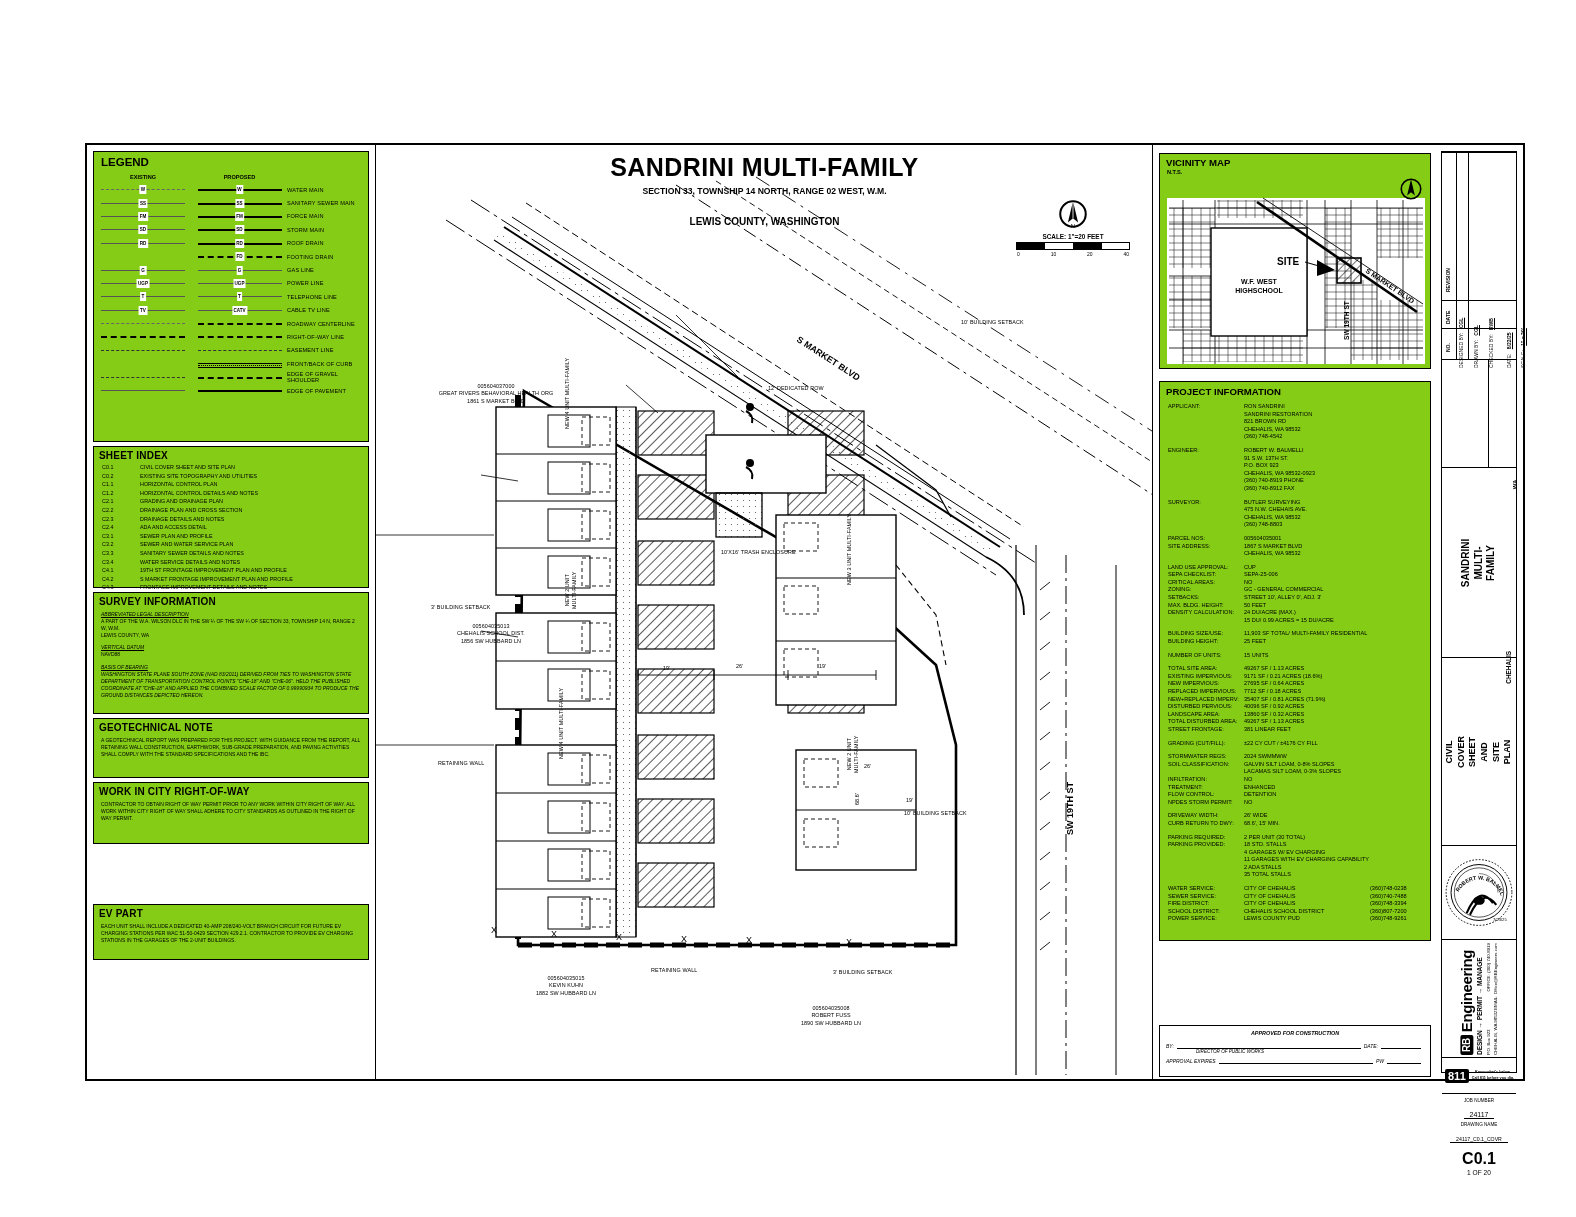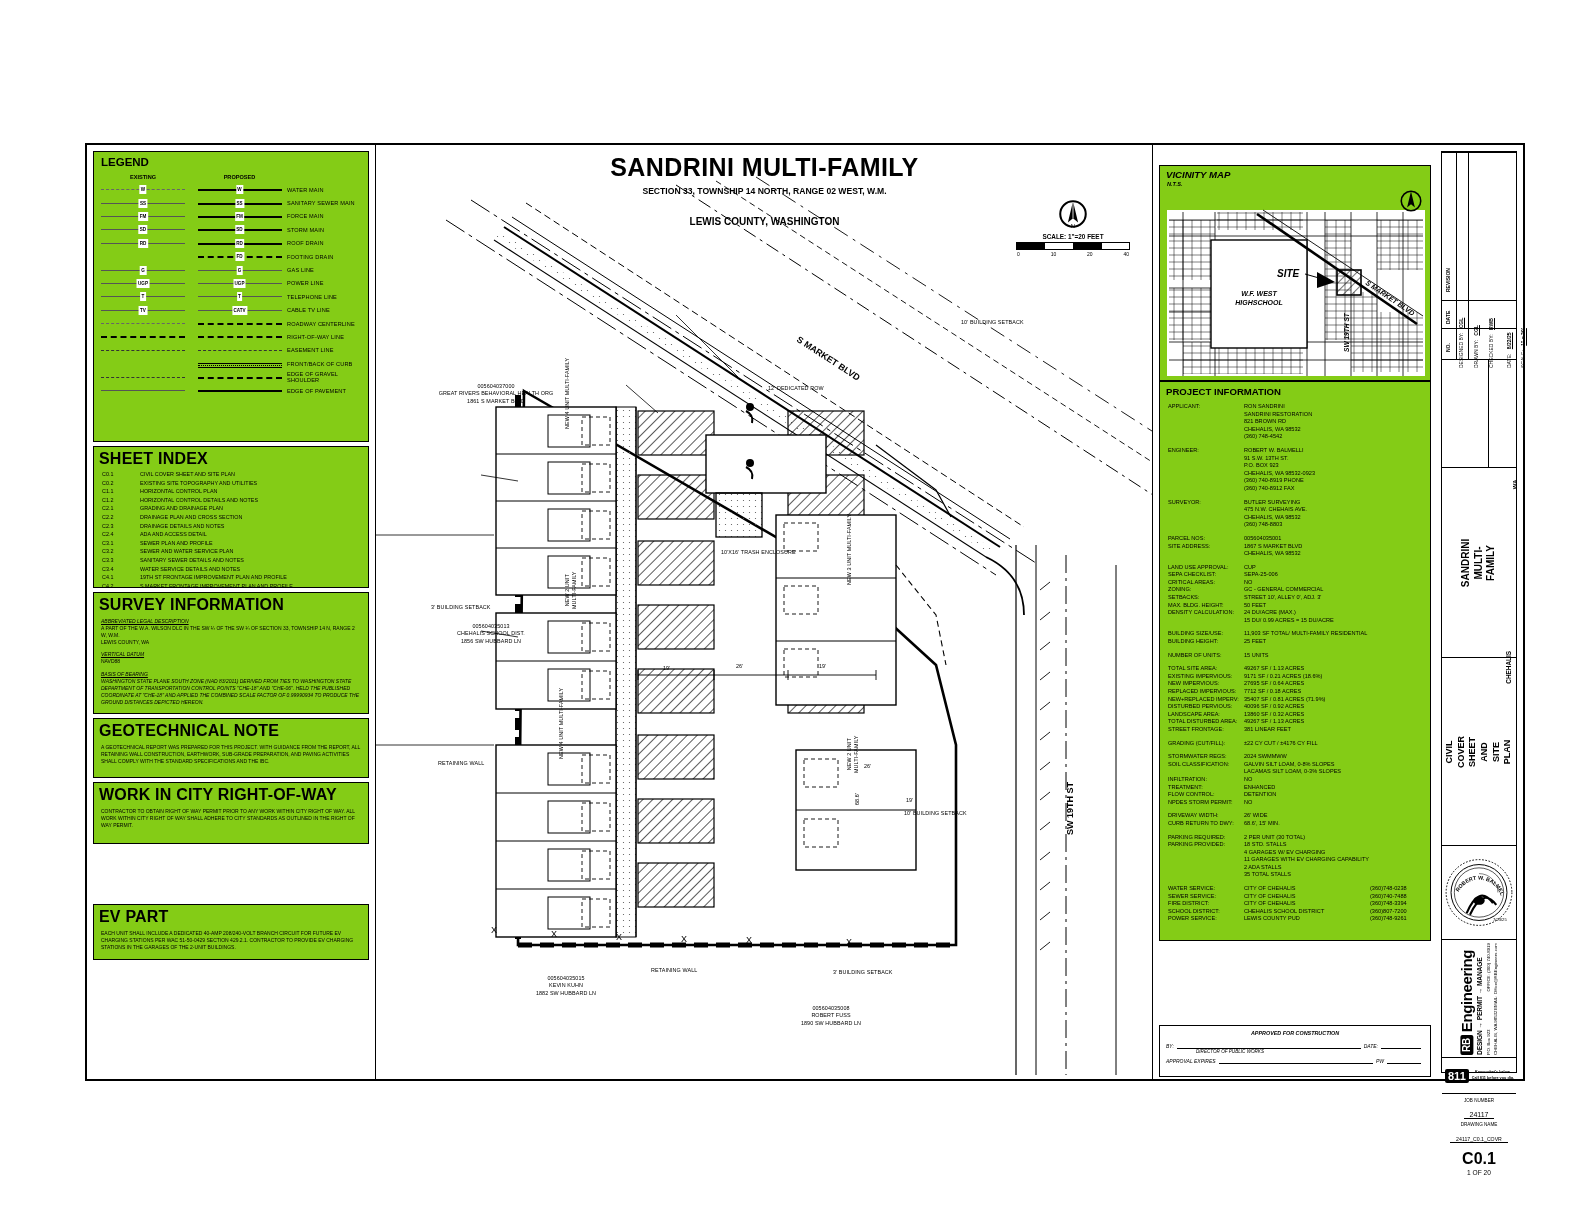--- a/index.html
+++ b/index.html
@@ -17,21 +17,21 @@
     position: absolute;
     left: 85px; top: 143px;
     width: 1440px; height: 938px;
     border: 2px solid #000;
     box-sizing: border-box;
     background: #fff;
   }
   
   .box { position: absolute; border: 1.5px solid #000; box-sizing: border-box; background:#84cc16; }
   .hdr {
-    font-weight: bold; font-size: 16px; letter-spacing: .2px;
+    font-weight: bold; font-size: 10px; letter-spacing: .2px;
     padding: 3px 5px 2px 5px;
   }
   .tiny2 { font-size: 5.0px; line-height: 1.42; }
   .ital { font-style: italic; }
   .ul { text-decoration: underline; }
 
   
   #left-col { position:absolute; left:0; top:0; width:288px; height:100%; }
 
   #legend-box { left:6px; top:6px; width:276px; height:291px; }
@@ -86,21 +86,21 @@
 
   .northrose { position:absolute; width:34px; height:34px; }
   .northrose svg { width:100%; height:100%; }
 
   
   .plbl { position:absolute; font-size:5.4px; line-height:1.35; letter-spacing:.1px; }
   .plbl.c { text-align:center; }
 
   
   #right-col { position:absolute; right:0; top:0; width:370px; height:100%; border-left:1.5px solid #000; }
-  #vicinity-box { left:6px; top:20px; width:272px; height:216px;font-style:italic; }
+  #vicinity-box { left:6px; top:8px; width:272px; height:216px; }
   .vic-title { font-weight:bold; font-size:9.6px; padding:3px 0 0 6px; }
   .vic-nts { font-size:5.6px; font-weight:bold; padding:1px 0 0 7px; }
   #vic-canvas { position:absolute; left:5px; top:26px; width:262px; height:186px; }
 
   #proj-box { left:6px; top:236px; width:272px; height:560px; }
   .pi-title { font-weight:bold; font-size:9.6px; padding:4px 0 6px 6px; }
   .pi-row { display:flex; font-size:5.6px; line-height:7.6px; padding-left:8px; }
   .pi-row .k { width:76px; flex:none; }
   .pi-row .v { flex:1; }
   .pi-row .ph { width:60px; flex:none; text-align:left; }

